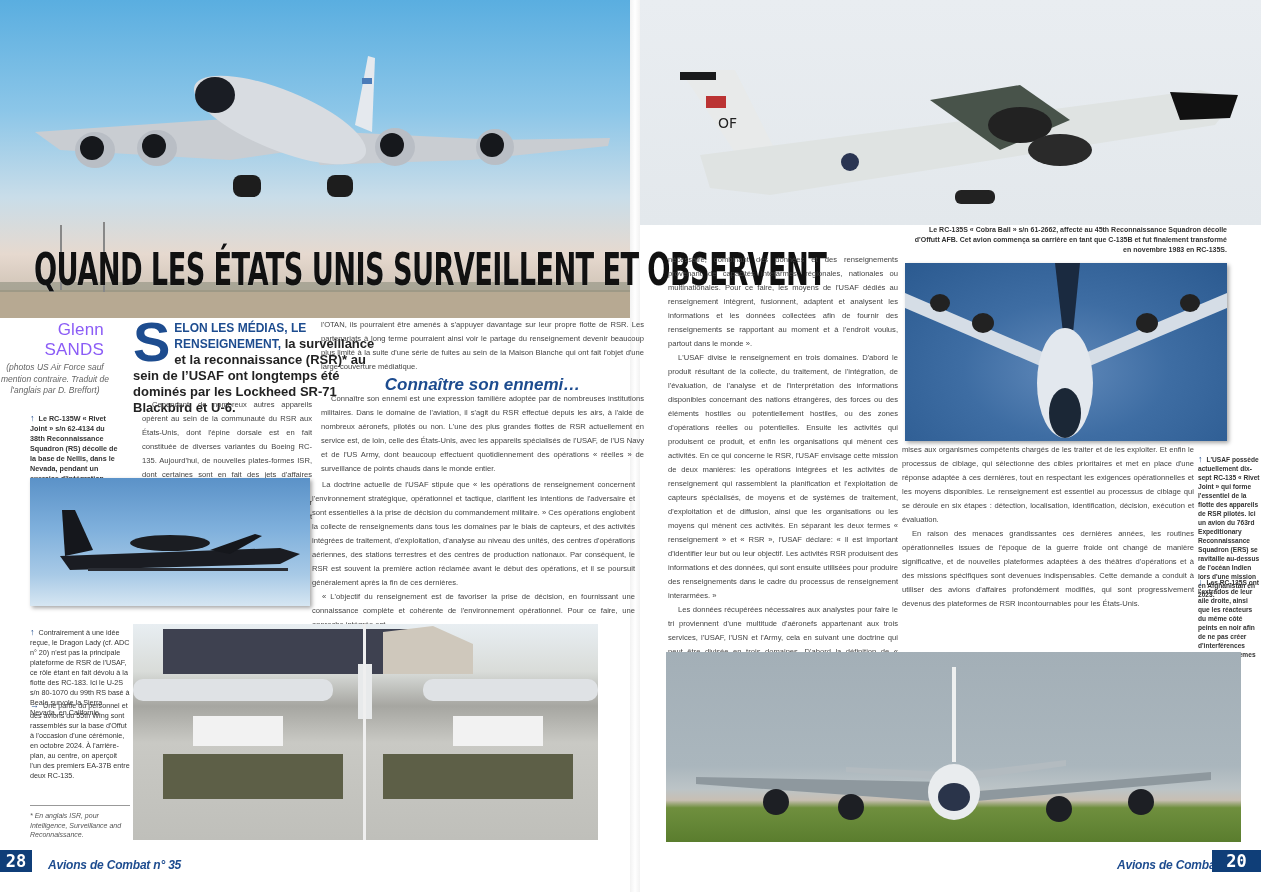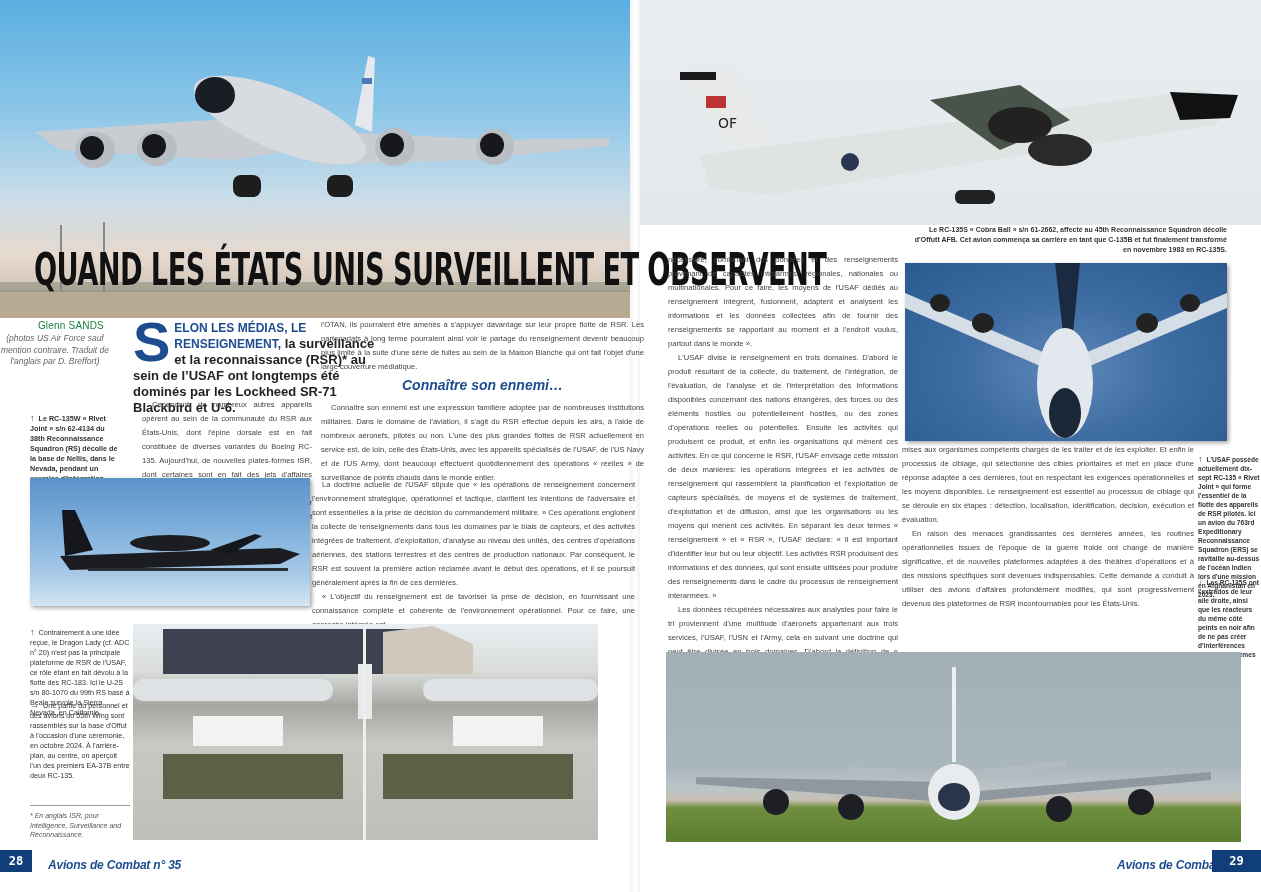--- a/index.html
+++ b/index.html
@@ -43,27 +43,27 @@
     font-family: "DejaVu Sans", sans-serif; font-weight: bold;
     font-size: 44px; letter-spacing: -1px; color: #111;
     transform: scaleX(0.62); transform-origin: left top;
     white-space: nowrap; line-height: 60px;
     text-shadow: 0 0 1px #fff;
     width: 900px;
   }
 
   
   #byline { left: 0; top: 320px; width: 110px; text-align: right; }
-  #author { font-size: 10px; color: #15803d; letter-spacing: 0.2px; padding-right: 6px; }
+  #author { font-size: 17px; color: #8b5cf6; letter-spacing: 0.2px; padding-right: 6px; }
   #credit { font-size: 8.5px; font-style: italic; color: #666; line-height: 11.5px; margin-top: 2px; text-align: center; }
 
   
   .col { position: absolute; font-size: 7.6px; line-height: 14px; color: #444; text-align: justify; }
   .col p { text-indent: 10px; }
-  .col h3 { font-size: 14px; color: #1d4c8f; font-style: italic; font-weight: bold; text-align: center; margin: 4px 0 9px; }
+  .col h3 { font-size: 17px; color: #1d4c8f; font-style: italic; font-weight: bold; text-align: center; margin: 4px 0 0; }
 
   #lead { left: 133px; top: 320px; width: 250px; }
   #dropcap {
     float: left; font-size: 56px; line-height: 44px; height: 46px;
     color: #1d4c8f; font-weight: bold; margin: 0 4px 0 0; font-family: "Liberation Sans", sans-serif;
   }
   #lead-text { font-size: 13px; font-weight: bold; color: #222; line-height: 16px; }
   #lead-text .caps { color: #1d4c8f; font-size: 12px; }
 
   #col1 { left: 133px; top: 398px; width: 170px; margin-left: 9px; }
@@ -77,21 +77,21 @@
   .cap .arrow { color: #1d4c8f; font-size: 9px; margin-right: 4px; }
   #cap-top-right { left: 905px; top: 225px; width: 322px; text-align: right; font-size: 7px; }
   #cap-left1 { left: 30px; top: 413px; width: 90px; }
   #cap-left2 { left: 30px; top: 627px; width: 100px; font-weight: normal; }
   #cap-left3 { left: 30px; top: 700px; width: 100px; font-weight: normal; }
   #cap-right1 { left: 1198px; top: 455px; width: 62px; font-size: 6.6px; line-height: 9px; }
   #cap-right2 { left: 1198px; top: 578px; width: 62px; font-size: 6.6px; line-height: 9px; }
   #footnote { left: 30px; top: 805px; width: 100px; font-size: 7px; line-height: 9.5px; font-style: italic; color: #555; border-top: 1px solid #999; padding-top: 5px; }
 
   
-  .page-num { position: absolute; top: 850px; width: 32px; height: 22px; background: #0f3e78; color: #fff; font-weight: bold; font-size: 12px; display: flex; align-items: center; justify-content: center; font-family: "DejaVu Sans Mono", monospace; transform-origin: center; }
+  .page-num { position: absolute; top: 850px; width: 32px; height: 22px; background: #0f3e78; color: #fff; font-weight: bold; font-size: 17px; display: flex; align-items: center; justify-content: center; font-family: "DejaVu Sans Mono", monospace; transform-origin: center; }
   #pn-left { left: 0; }
   #pn-right { left: 1212px; width: 49px; }
   .mag { position: absolute; top: 858px; font-size: 12px; color: #1d4c8f; font-style: italic; font-weight: bold; letter-spacing: -0.2px; }
   #mag-left { left: 48px; }
   #mag-right { left: 1117px; }
   #gutter { left: 630px; top: 0; width: 10px; height: 892px; background: linear-gradient(90deg, #f2f2f2, #ffffff, #f2f2f2); }
 </style>
 </head>
 <body>
 
@@ -254,13 +254,13 @@
     <circle cx="110" cy="150" r="13" fill="#1d1f24"></circle>
       <circle cx="185" cy="155" r="13" fill="#1d1f24"></circle>
     <circle cx="393" cy="157" r="13" fill="#1d1f24"></circle>
       <circle cx="475" cy="150" r="13" fill="#1d1f24"></circle>
   </svg>
 </div>
 
 <div class="page-num" id="pn-left">28</div>
 <div class="mag" id="mag-left">Avions de Combat n° 35</div>
 <div class="mag" id="mag-right">Avions de Combat n° 35</div>
-<div class="page-num" id="pn-right">29</div>
+<div class="page-num" id="pn-right">20</div>
 
 </body></html>

